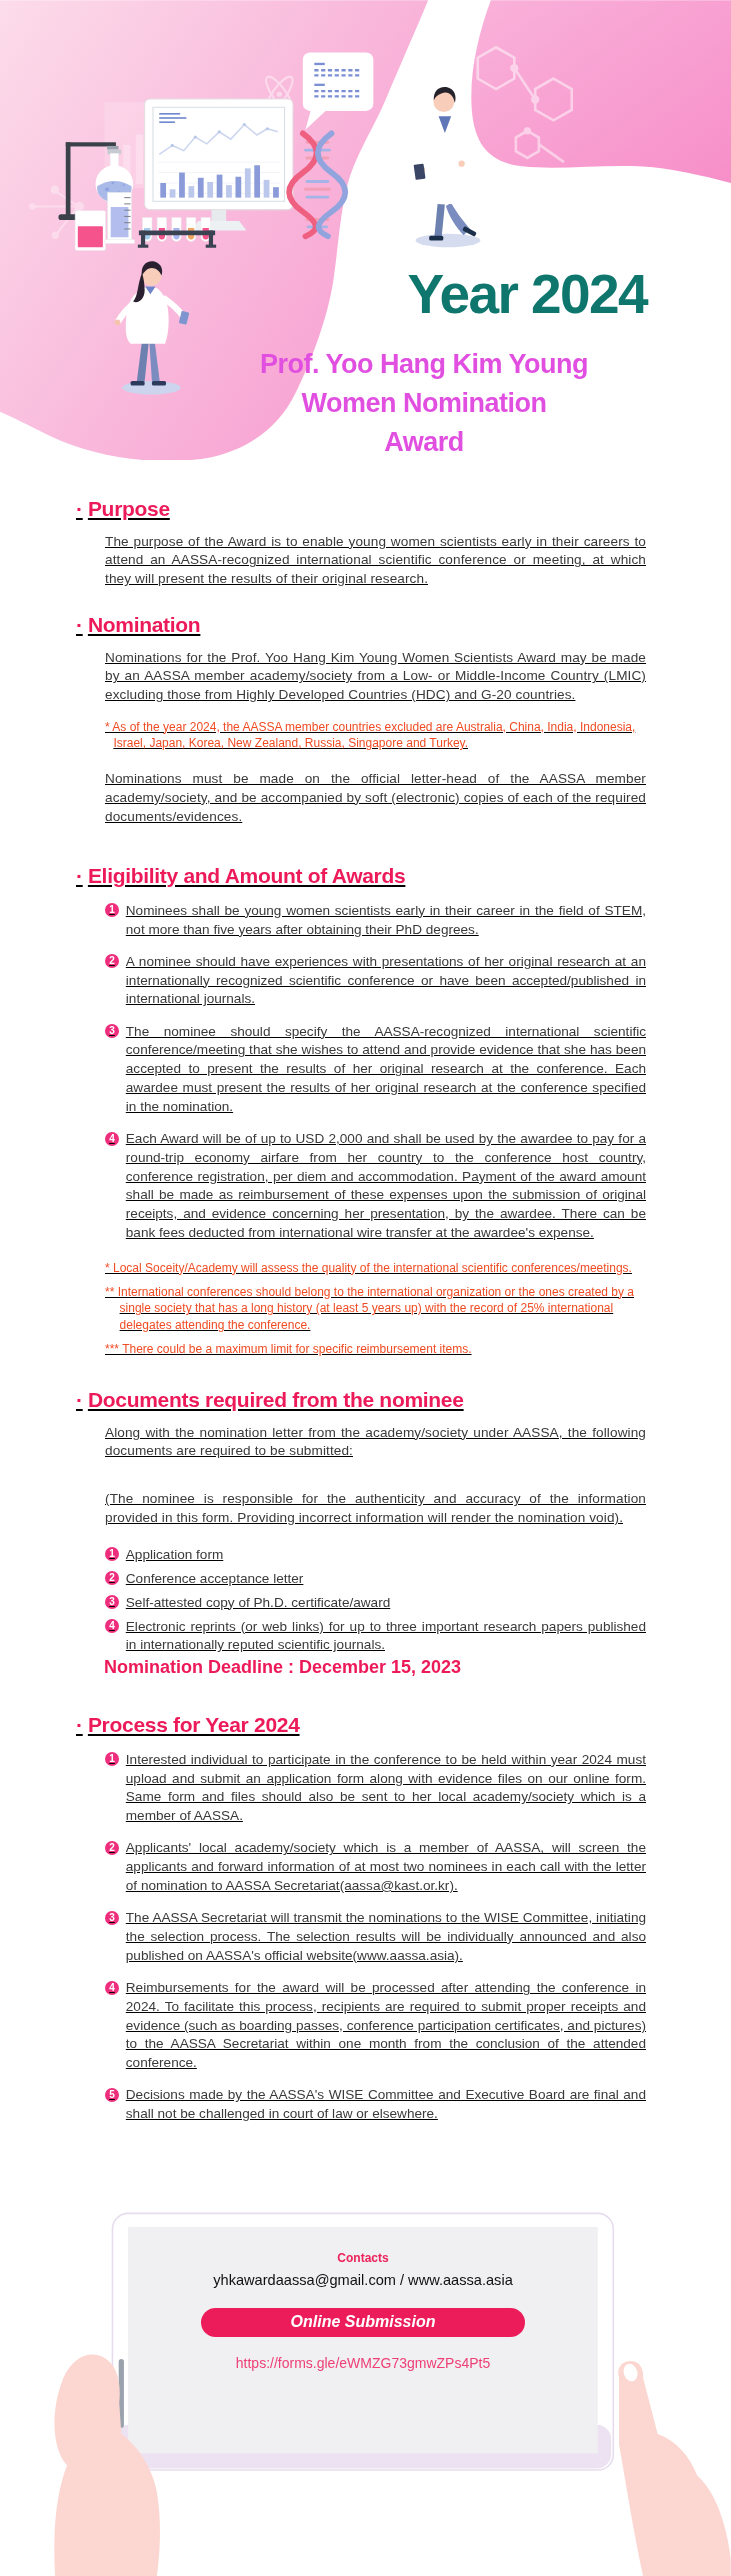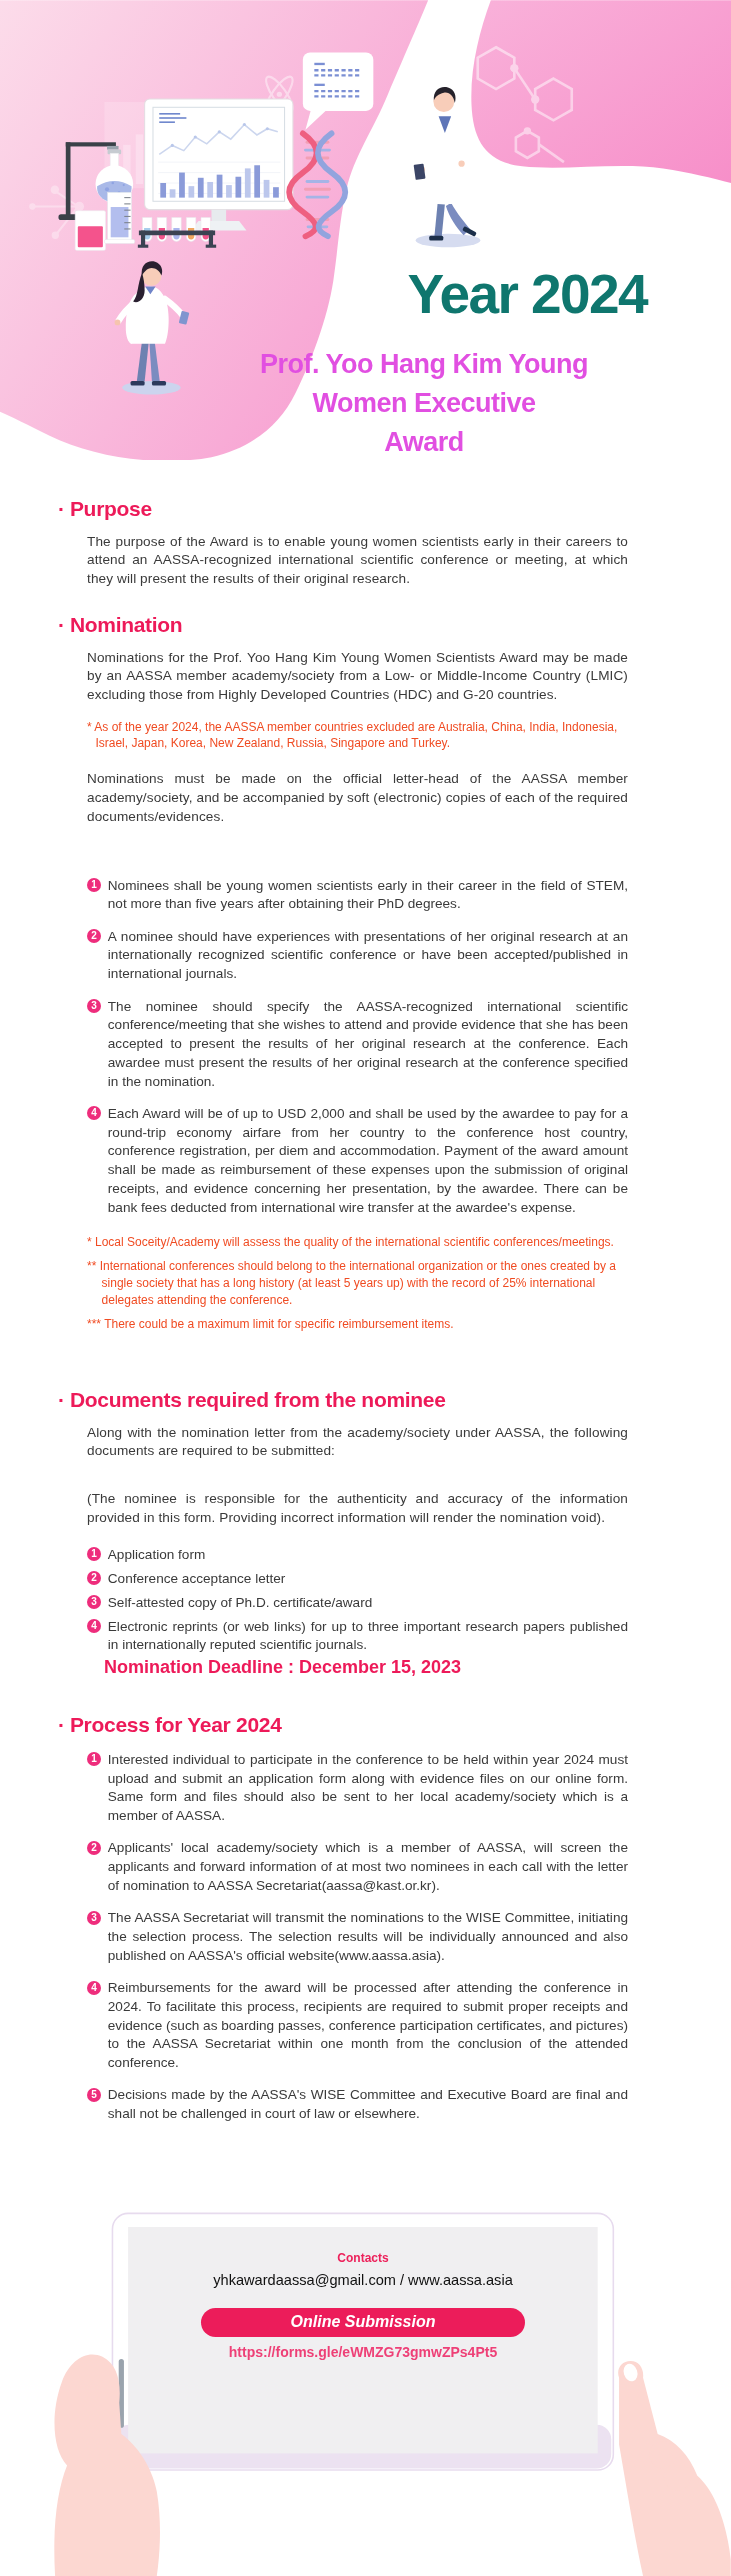--- a/index.html
+++ b/index.html
@@ -5,21 +5,21 @@
   html,body{margin:0;padding:0;background:#fff;}
   #page{position:relative;width:731px;height:2576px;background:#fff;overflow:hidden;
         font-family:"Liberation Sans",sans-serif;}
   
   #header-art{position:absolute;left:0;top:0;width:731px;height:460px;}
   .year-title{position:absolute;top:267px;right:84px;width:418px;text-align:right;
     font-size:55px;font-weight:800;letter-spacing:-1.6px;line-height:1;}
   .award-title{position:absolute;top:345px;right:72px;width:470px;text-align:center;
     font-size:27px;font-weight:800;letter-spacing:-0.5px;line-height:39px;}
   
-  .section{position:absolute;left:58px;width:575px;}
+  .section{position:absolute;left:76px;width:575px;text-decoration:underline;}
   .sec-head{font-size:21px;font-weight:800;letter-spacing:-0.3px;color:#ed1a59;line-height:1.2;}
   .sec-head .dot{font-weight:800;margin-right:5.2px;}
   .para{margin:11.5px 0 0 29px;width:541px;font-size:13.6px;line-height:1.38;color:#3a3a3a;
         text-align:justify;letter-spacing:0.1px;}
   .rednote{margin:13.6px 0 0 29px;width:522px;font-size:12px;line-height:1.4;color:#f04b22;
         padding-left:8.4px;text-indent:-8.4px;}
   .rednote2{padding-left:14.6px;text-indent:-14.6px;}
   .num-item{display:flex;margin:13.6px 0 0 29px;width:541px;}
   .badge{flex:0 0 auto;width:14px;height:14px;margin-top:1.6px;border-radius:50%;
     background:#ee2d7c;color:#fff;font-size:10px;font-weight:700;text-align:center;line-height:14px;}
@@ -27,21 +27,21 @@
   .doc-item{margin-top:5.2px;}
   .deadline{position:absolute;left:104px;top:1657px;font-size:18px;font-weight:800;color:#ed1a59;}
   
   #footer-art{position:absolute;left:0;top:2168px;width:731px;height:408px;}
   .screen-stack{position:absolute;left:128px;top:2227px;width:470px;text-align:center;}
   .contacts-h{margin-top:23.5px;font-size:12px;font-weight:800;color:#ed215b;}
   .contact-line{margin-top:7.3px;font-size:14.6px;color:#101010;}
   .submit-btn{display:block;margin:20px auto 0 auto;width:324px;height:29px;border:none;cursor:pointer;
     border-radius:14.6px;background:#ec1c5a;color:#fff;font-size:16px;font-weight:800;
     font-family:"Liberation Sans",sans-serif;font-style:italic;}
-  .form-url{margin-top:7px;font-size:14px;font-weight:700;color:#ee4077;text-decoration:none;display:block;}
+  .form-url{margin-top:18px;font-size:14px;font-weight:400;color:#ee4077;text-decoration:none;display:block;}
 </style>
 </head>
 <body>
 
 <div id="page">
 
   <div id="header-art">
     <svg width="731" height="460" viewBox="0 0 1400 880">
       <defs>
         <linearGradient id="gLeft" x1="0" y1="0" x2="1" y2="0.7">
@@ -258,38 +258,39 @@
         <circle cx="290" cy="528" r="19" fill="#f8cdb9"></circle>
         <path d="M272,528 C268,506 284,497 297,501 C310,505 313,519 309,527
                  C304,513 288,508 279,518 C274,523 272,526 272,528 Z" fill="#2a2030"></path>
         <path d="M272,522 C263,545 265,566 255,577 C265,582 277,572 277,556 C277,543 275,532 272,522 Z" fill="#2a2030"></path>
       </g>
     </svg>
 
     <div class="year-title" style="color:#0f766e">Year 2024</div>
     <div class="award-title" style="color:#e14fe1">
       <div>Prof. Yoo Hang Kim Young</div>
-      <div>Women Executive</div>
+      <div>Women Nomination</div>
       <div>Award</div>
     </div>
   </div>
 
   <div class="section" style="top:496px">
     <div class="sec-head"><span class="dot">·</span><span>Purpose</span></div>
     <div class="para">The purpose of the Award is to enable young women scientists early in their careers to attend an AASSA-recognized international scientific conference or meeting, at which they will present the results of their original research.</div>
   </div>
 
   <div class="section" style="top:612px">
     <div class="sec-head"><span class="dot">·</span><span>Nomination</span></div>
     <div class="para">Nominations for the Prof. Yoo Hang Kim Young Women Scientists Award may be made by an AASSA member academy/society from a Low- or Middle-Income Country (LMIC) excluding those from Highly Developed Countries (HDC) and G-20 countries.</div>
     <div class="rednote">* As of the year 2024, the AASSA member countries excluded are Australia, China, India, Indonesia, Israel, Japan, Korea, New Zealand, Russia, Singapore and Turkey.</div>
     <div class="para" style="margin-top:18px">Nominations must be made on the official letter-head of the AASSA member academy/society, and be accompanied by soft (electronic) copies of each of the required documents/evidences.</div>
   </div>
 
   <div class="section" style="top:863px">
+    <div class="sec-head"><span class="dot">·</span><span>Eligibility and Amount of Awards</span></div>
     <div class="num-item">
       <span class="badge">1</span>
       <span class="txt">Nominees shall be young women scientists early in their career in the field of STEM, not more than five years after obtaining their PhD degrees.</span>
       </div>
     <div class="num-item">
       <span class="badge">2</span>
       <span class="txt">A nominee should have experiences with presentations of her original research at an internationally recognized scientific conference or have been accepted/published in international journals.</span>
       </div>
     <div class="num-item">
       <span class="badge">3</span>

